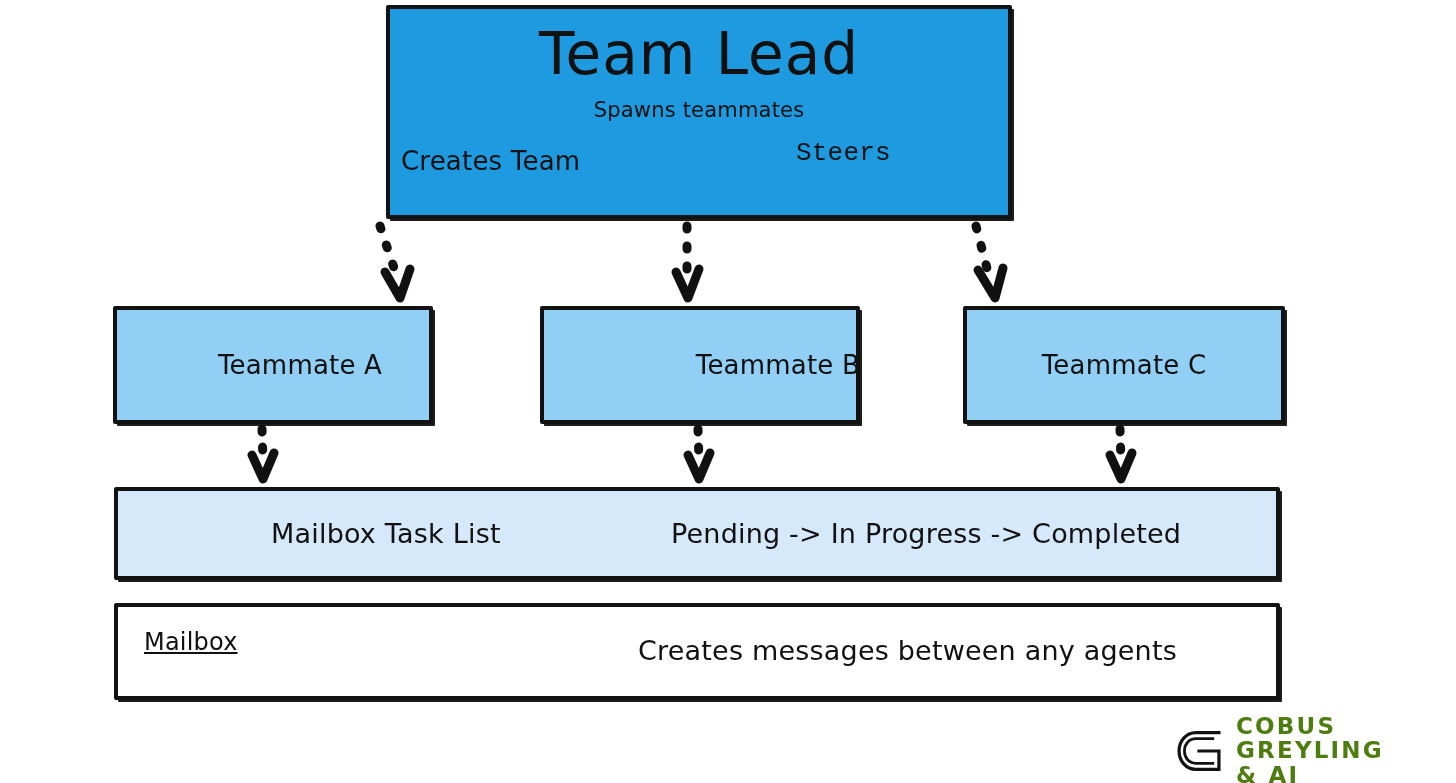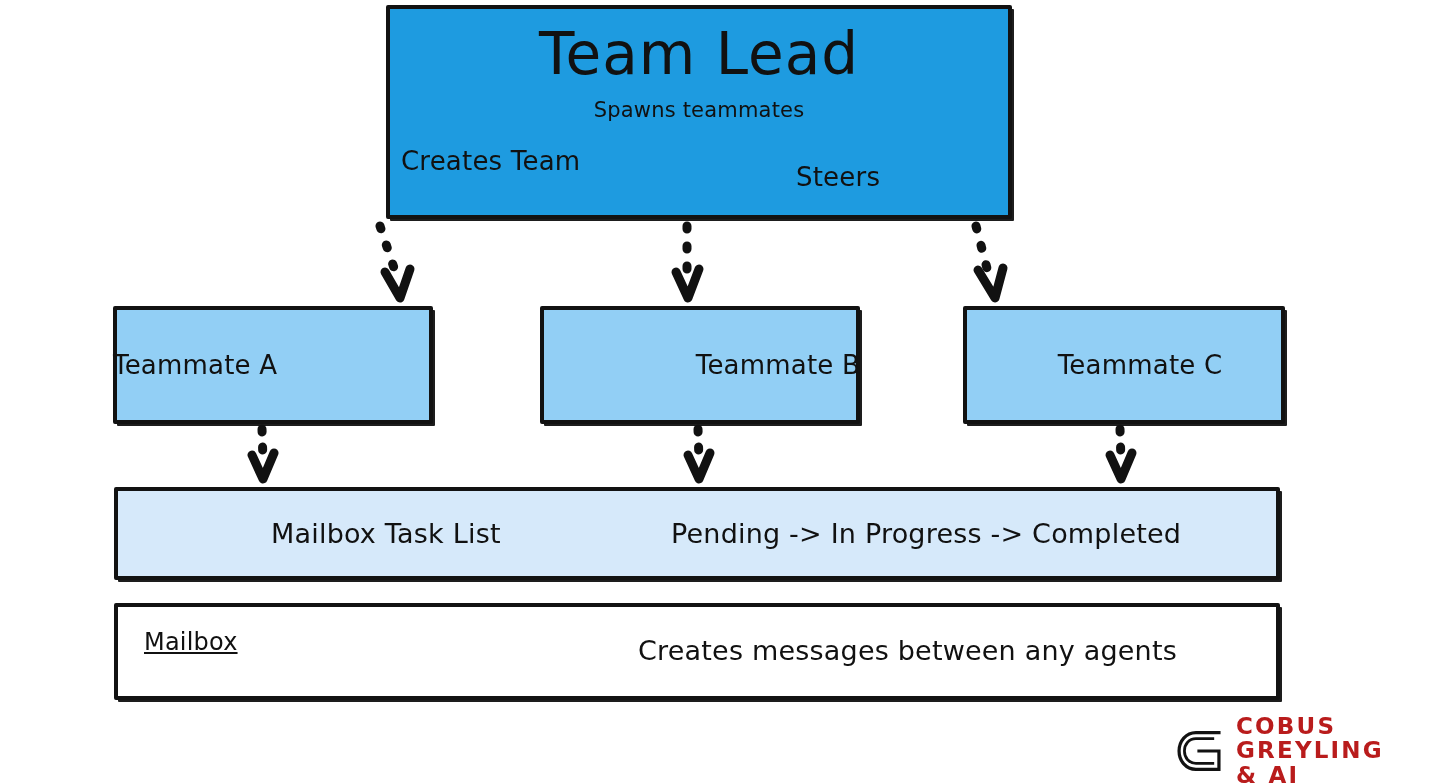--- a/index.html
+++ b/index.html
@@ -99,61 +99,61 @@
     display: flex;
     flex-direction: column;
     justify-content: center;
     line-height: 1.06;
   }
   #brand .wordmark span {
     font-family: "DejaVu Sans", sans-serif;
     font-weight: 700;
     font-size: 23px;
     letter-spacing: 2.2px;
-    color: #b91c1c;
+    color: #4d7c0f;
   }
 </style>
 </head>
 <body>
 
 <div id="canvas">
 
   <div class="box box-lead" style="left:386px; top:5px; width:626px; height:214px;"></div>
 
   <div class="label t-title" style="left:386px; top:20px; width:626px; text-align:center;">Team Lead</div>
 
   <div class="label t-sub" style="left:386px; top:98px; width:626px; text-align:center;">Spawns teammates</div>
 
   <div class="label t-note" style="left:401px; top:146px;">Creates Team</div>
 
-  <div class="label t-note" style="left:796px; top:162px;">Steers</div>
+  <div class="label t-note" style="left:796px; top:138px;font-family:Liberation Mono, monospace;">Steers</div>
 
   <svg class="arrow-svg" style="left:372px; top:222px;" width="60" height="84" viewBox="0 0 60 84">
     <path d="M8,4 L26,58" stroke-width="9" stroke-dasharray="3 17"></path>
     <path d="M13,50 L28,76 L38,47" stroke-width="9" stroke-linejoin="round"></path>
   </svg>
 
   <svg class="arrow-svg" style="left:668px; top:222px;" width="50" height="84" viewBox="0 0 50 84">
     <path d="M19,4 L19,58" stroke-width="9" stroke-dasharray="3 17"></path>
     <path d="M8,50 L20,76 L31,47" stroke-width="9" stroke-linejoin="round"></path>
   </svg>
 
   <svg class="arrow-svg" style="left:962px; top:222px;" width="60" height="84" viewBox="0 0 60 84">
     <path d="M14,4 L28,58" stroke-width="9" stroke-dasharray="3 17"></path>
     <path d="M16,48 L33,76 L41,46" stroke-width="9" stroke-linejoin="round"></path>
   </svg>
 
   <div class="box box-mate" style="left:113px; top:306px; width:320px; height:118px;"></div>
-  <div class="label t-mate" style="left:113px; top:350px; width:320px; ">Teammate A</div>
+  <div class="label t-mate" style="left:113px; top:350px; width:320px; text-align:center;padding-left:27px;">Teammate A</div>
 
   <div class="box box-mate" style="left:540px; top:306px; width:320px; height:118px;"></div>
   <div class="label t-mate" style="left:540px; top:350px; width:320px; text-align:right;">Teammate B</div>
 
   <div class="box box-mate" style="left:963px; top:306px; width:322px; height:118px;"></div>
-  <div class="label t-mate" style="left:963px; top:350px; width:322px; text-align:center;padding-left:16px;">Teammate C</div>
+  <div class="label t-mate" style="left:963px; top:350px; width:322px; text-align:center;">Teammate C</div>
 
   <svg class="arrow-svg" style="left:244px; top:427px;" width="48" height="60" viewBox="0 0 48 60">
     <path d="M18,2 L19,34" stroke-width="9" stroke-dasharray="3 15"></path>
     <path d="M8,28 L19,52 L30,26" stroke-width="9" stroke-linejoin="round"></path>
   </svg>
 
   <svg class="arrow-svg" style="left:680px; top:427px;" width="48" height="60" viewBox="0 0 48 60">
     <path d="M18,2 L19,34" stroke-width="9" stroke-dasharray="3 15"></path>
     <path d="M8,28 L19,52 L30,26" stroke-width="9" stroke-linejoin="round"></path>
   </svg>

